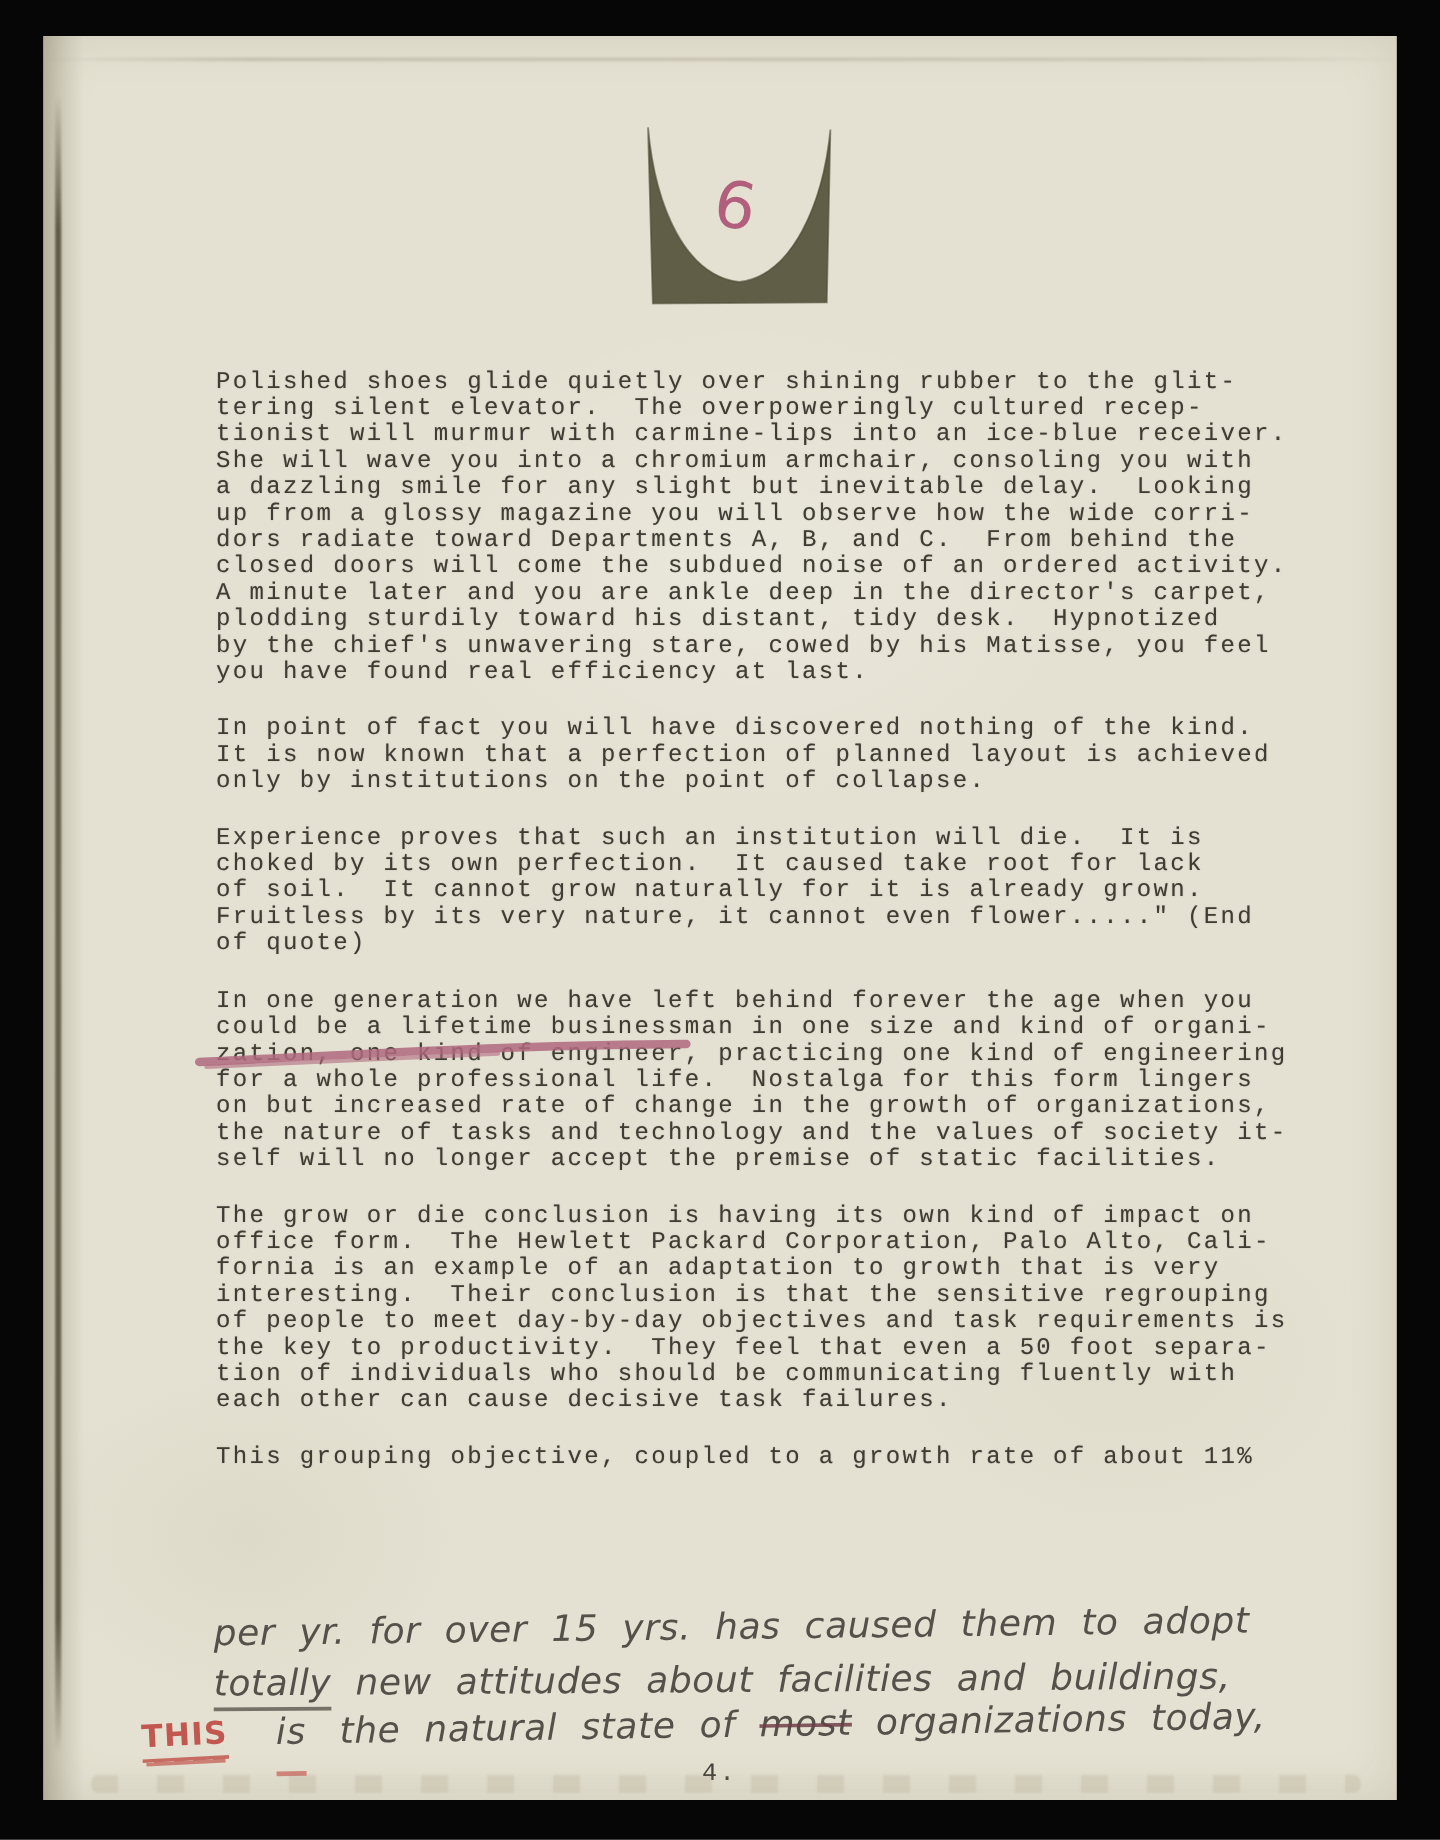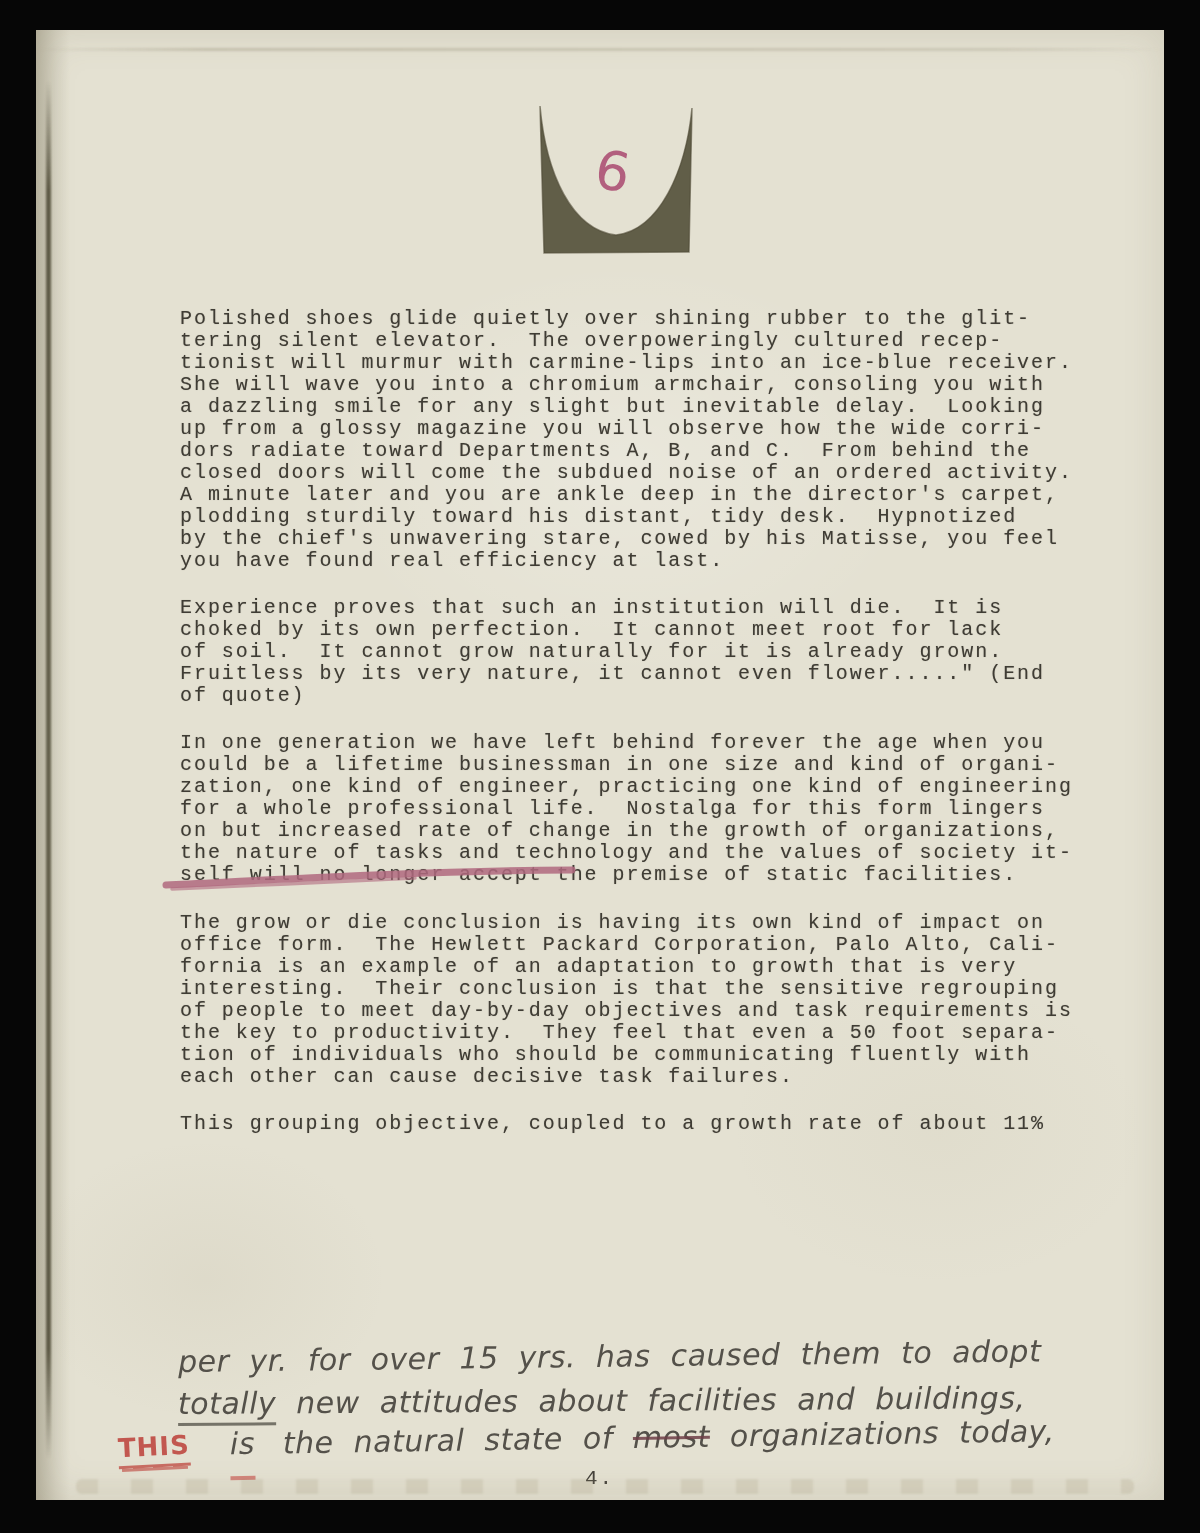--- a/index.html
+++ b/index.html
@@ -166,22 +166,25 @@
 tionist will murmur with carmine-lips into an ice-blue receiver.
 She will wave you into a chromium armchair, consoling you with
 a dazzling smile for any slight but inevitable delay.  Looking
 up from a glossy magazine you will observe how the wide corri-
 dors radiate toward Departments A, B, and C.  From behind the
 closed doors will come the subdued noise of an ordered activity.
 A minute later and you are ankle deep in the director's carpet,
 plodding sturdily toward his distant, tidy desk.  Hypnotized
 by the chief's unwavering stare, cowed by his Matisse, you feel
 you have found real efficiency at last.</p>
+      <p>In point of fact you will have discovered nothing of the kind.
+It is now known that a perfection of planned layout is achieved
+only by institutions on the point of collapse.</p>
       <p>Experience proves that such an institution will die.  It is
-choked by its own perfection.  It cannot meet root for lack
+choked by its own perfection.  It caused take root for lack
 of soil.  It cannot grow naturally for it is already grown.
 Fruitless by its very nature, it cannot even flower....." (End
 of quote)</p>
       <p>In one generation we have left behind forever the age when you
 could be a lifetime businessman in one size and kind of organi-
 zation, one kind of engineer, practicing one kind of engineering
 for a whole professional life.  Nostalga for this form lingers
 on but increased rate of change in the growth of organizations,
 the nature of tasks and technology and the values of society it-
 self will no longer accept the premise of static facilities.</p>

